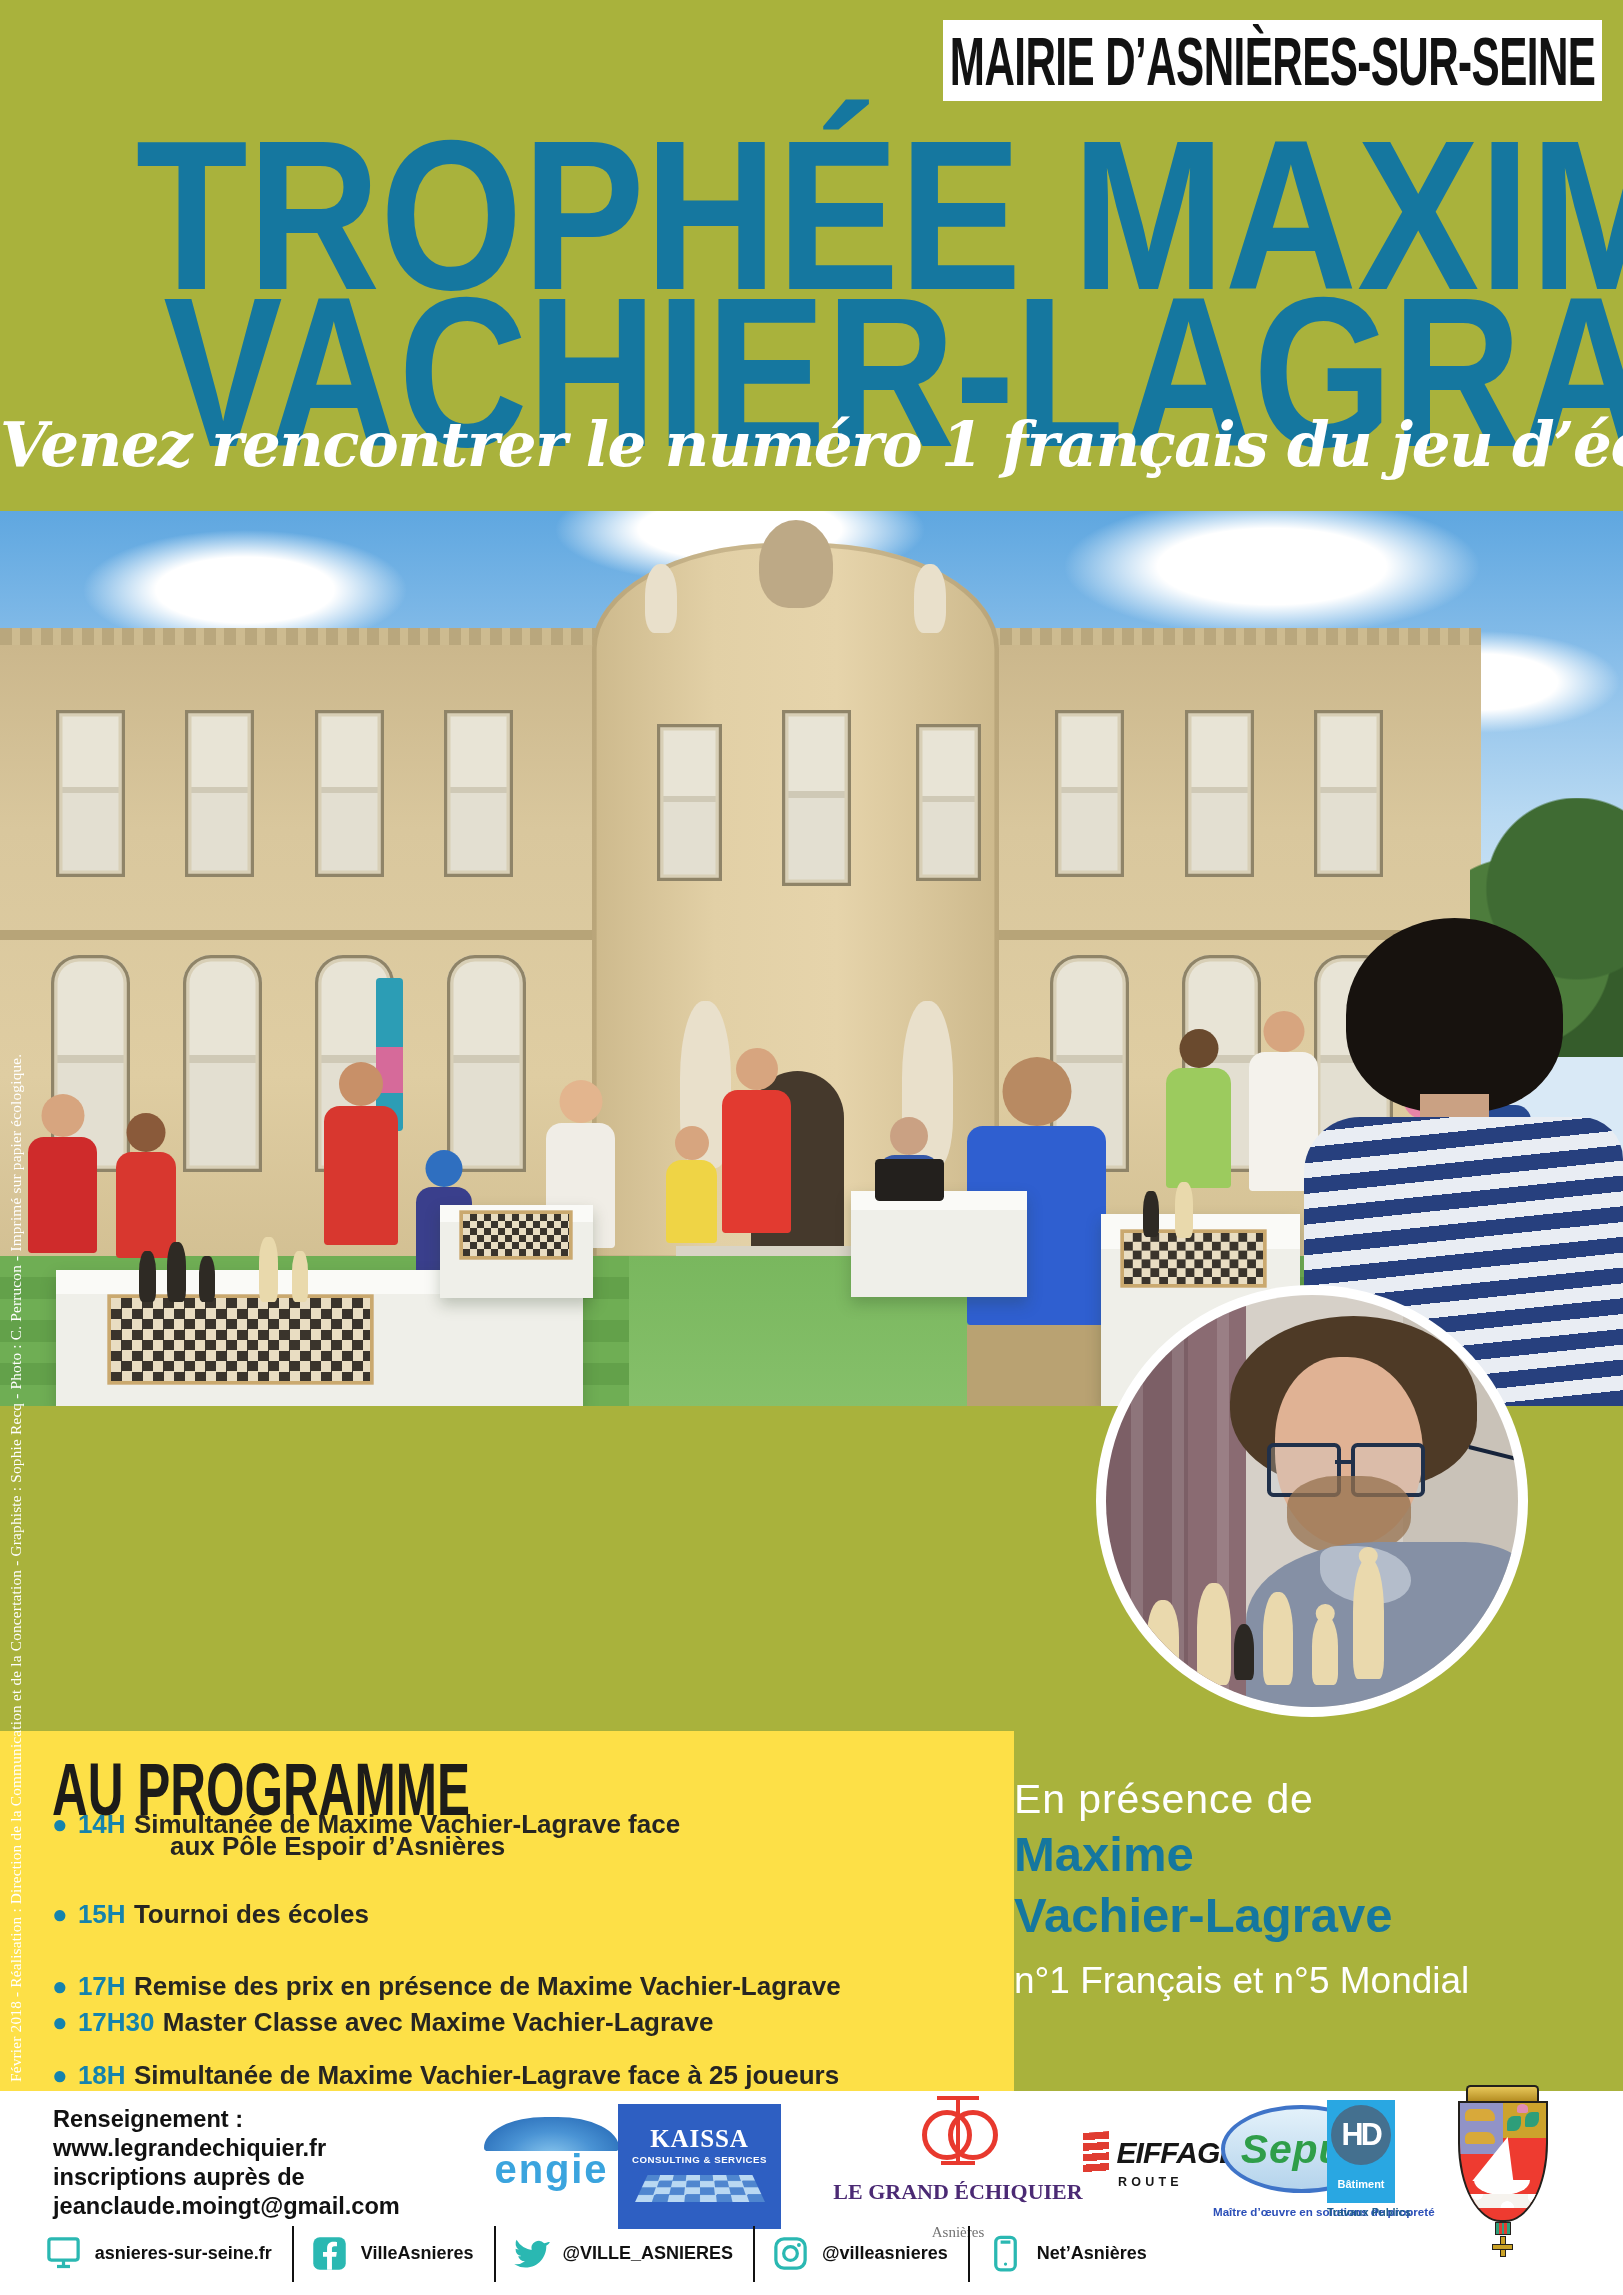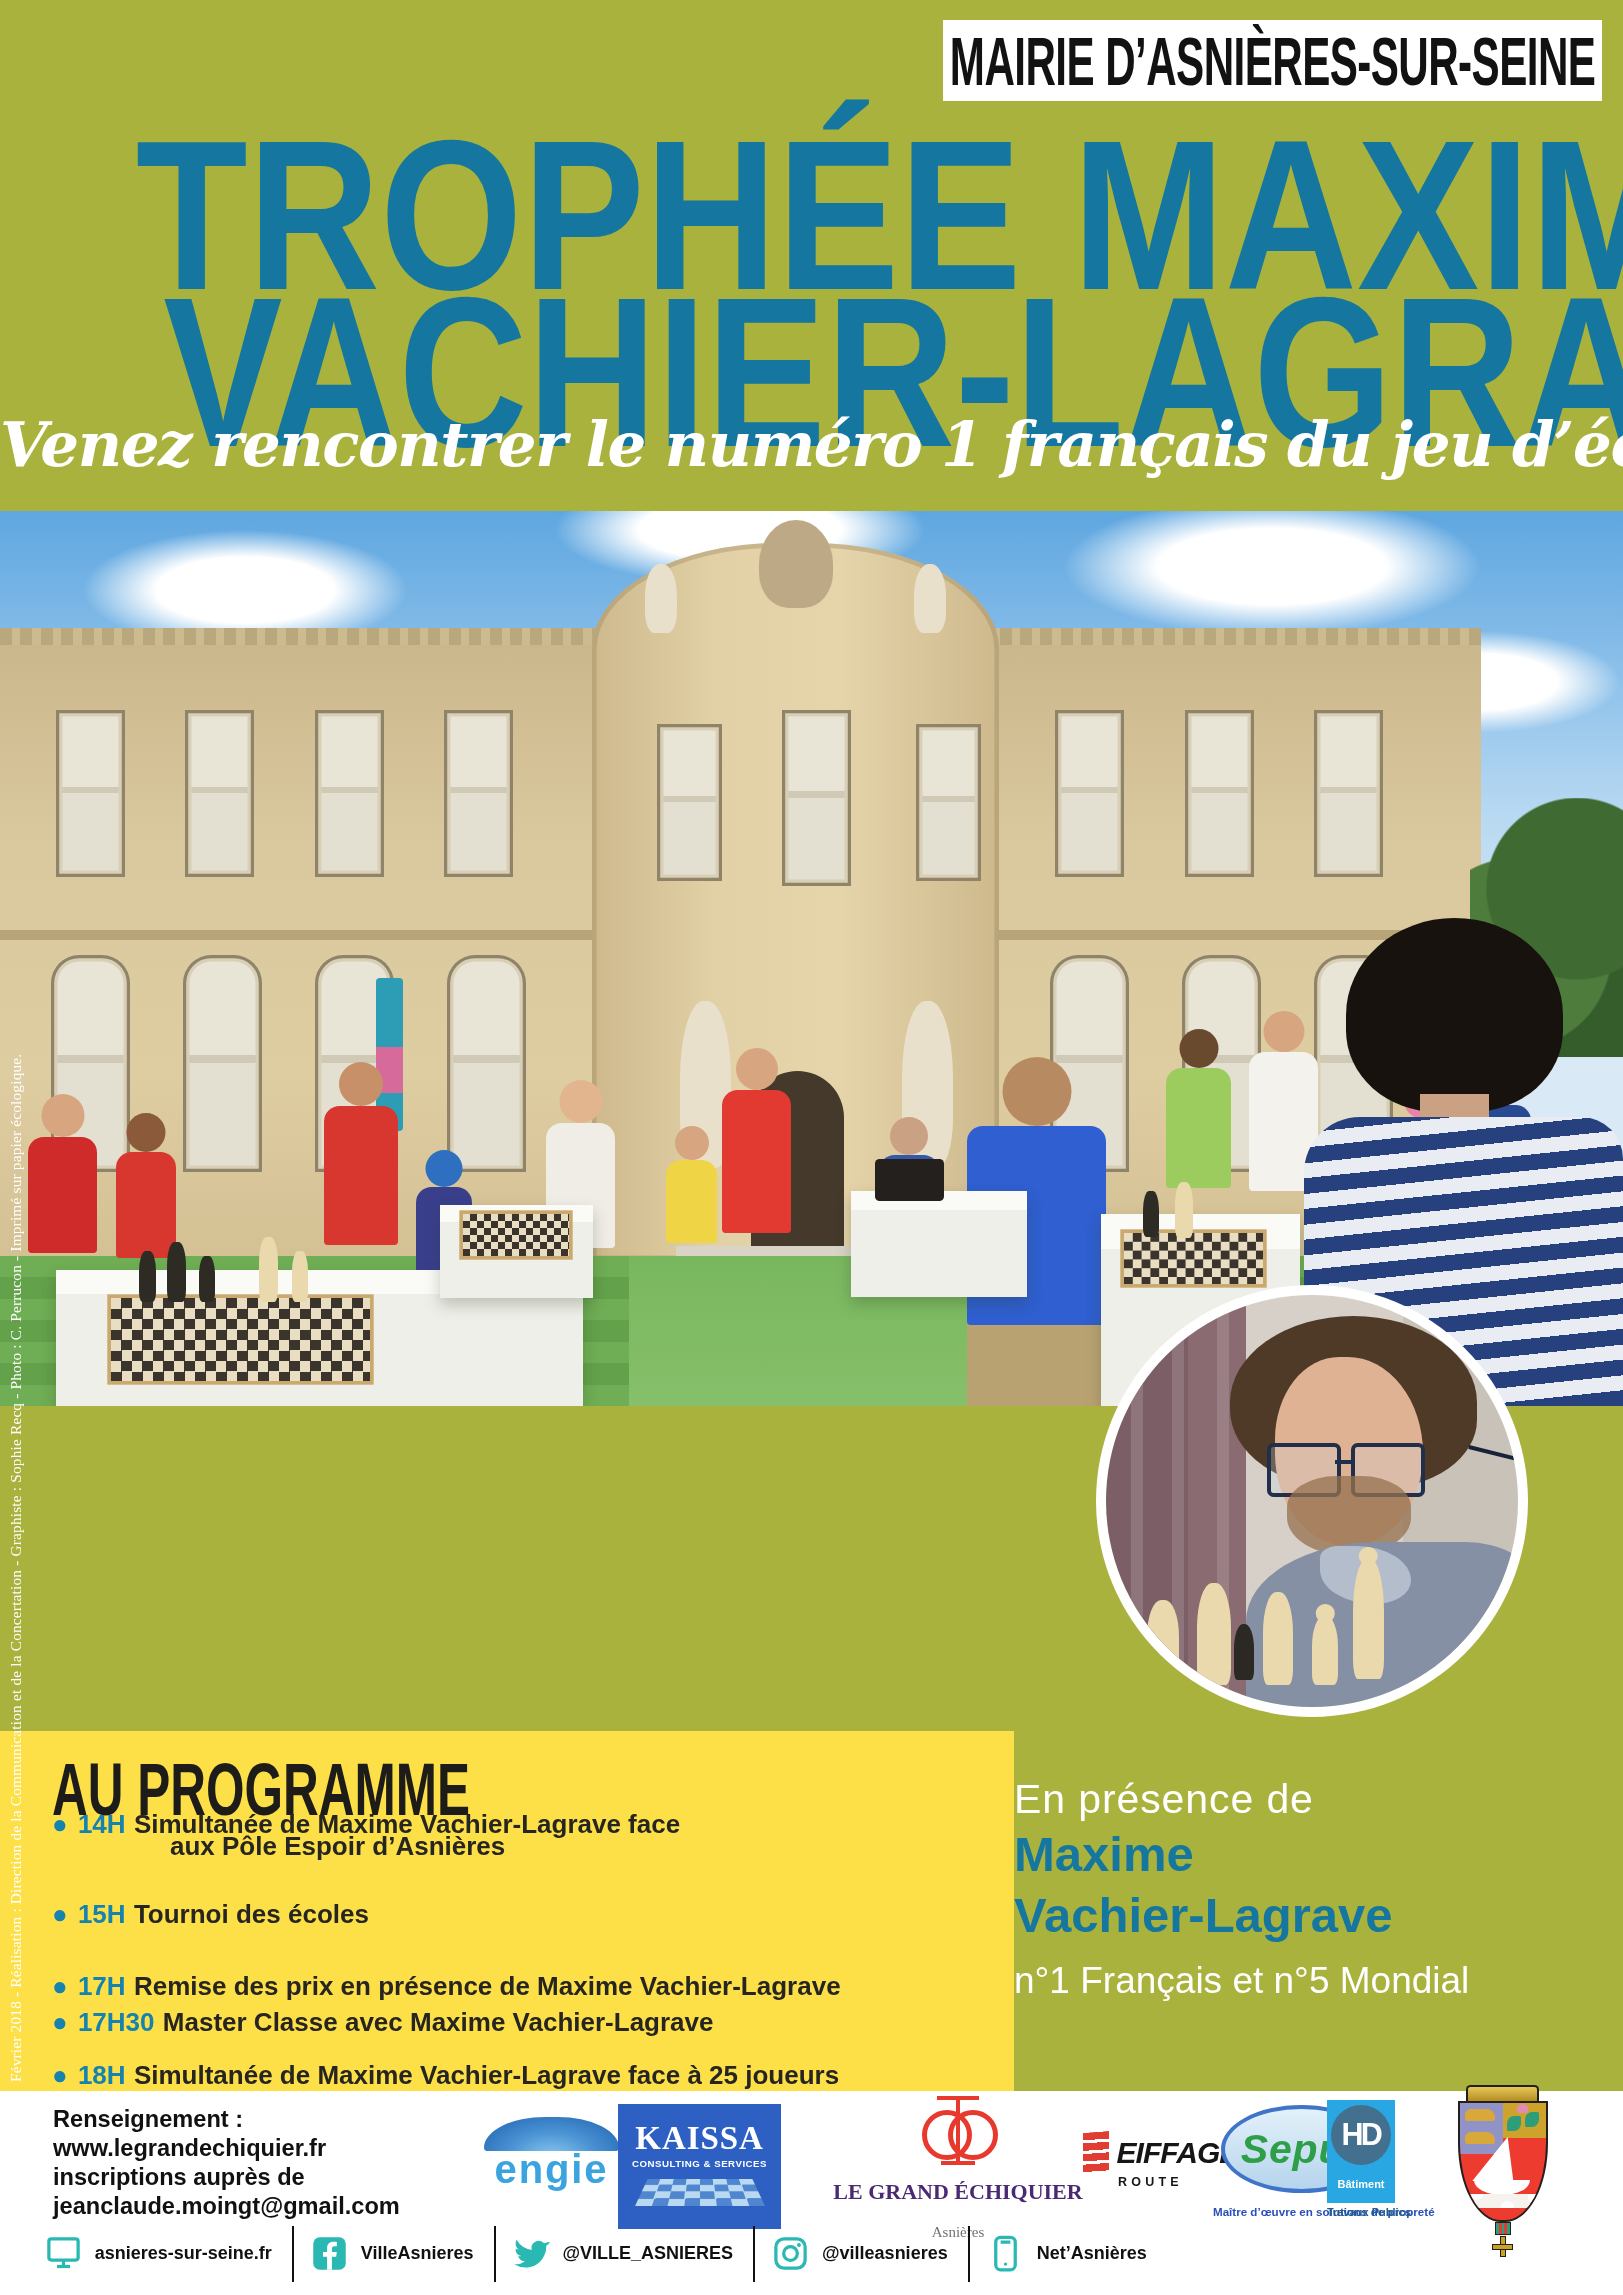--- a/index.html
+++ b/index.html
@@ -86,21 +86,21 @@
   .pres-n2{position:absolute;top:481px;width:100%;font-size:49px;font-weight:600;color:#15779f;}
   .pres-rank{position:absolute;top:554px;width:100%;font-size:37px;font-weight:500;color:#fff;}
 
   
   .footer{position:absolute;left:0;top:2091px;width:1623px;height:204px;background:#fff;}
   .contact{position:absolute;left:53px;top:14px;font-size:23.6px;font-weight:bold;color:#111;line-height:29px;}
   .logo{position:absolute;}
   .engie-arc{width:135px;height:34px;margin:0 auto;background:radial-gradient(ellipse at 50% 120%,#8cc9ef 0%,#4a93d4 45%,#1d5fae 100%);border-radius:68px 68px 4.6px 4.6px/34px 34px 3.7px 3.7px;}
   .engie-word{text-align:center;font-size:40px;font-weight:bold;color:#3ba4de;letter-spacing:1.9px;line-height:.9;}
   .kaissa{left:618px;top:13px;width:163px;height:125px;background:#2e5fc2;display:flex;flex-direction:column;align-items:center;justify-content:center;gap:2.8px;}
-  .kaissa .k1{font-family:"Liberation Serif",serif;color:#fff;font-size:33px;font-weight:bold;letter-spacing:0.9px;line-height:1;}
+  .kaissa .k1{font-family:"Liberation Serif",serif;color:#fff;font-size:25px;font-weight:bold;letter-spacing:0.9px;line-height:1;}
   .kaissa .k2{color:#fff;font-size:9.7px;font-weight:bold;letter-spacing:0.5px;}
   .kaissa .kboard{width:116px;height:40px;background:repeating-conic-gradient(#b9d8f2 0% 25%,#4f86cf 0% 50%);background-size:29px 20.4px;transform:perspective(139px) rotateX(48deg);}
   .lge{left:833px;top:4.6px;width:250px;text-align:center;}
   .lge-mono{position:relative;width:79px;height:79px;margin:0 auto;}
   .lge-mono i{position:absolute;border:5.1px solid #e8392e;border-radius:50%;}
   .lge-mono .bar{position:absolute;background:#e8392e;}
   .lge-t1{font-family:"Liberation Serif",serif;color:#4b2a74;font-size:22px;font-weight:bold;white-space:nowrap;margin-top:4.6px;}
   .lge-t2{font-family:"Liberation Serif",serif;color:#737373;font-size:15px;margin-top:19px;}
   .eiffage{left:1083px;top:41px;}
   .eiffage-row{display:flex;align-items:center;gap:7.4px;}

